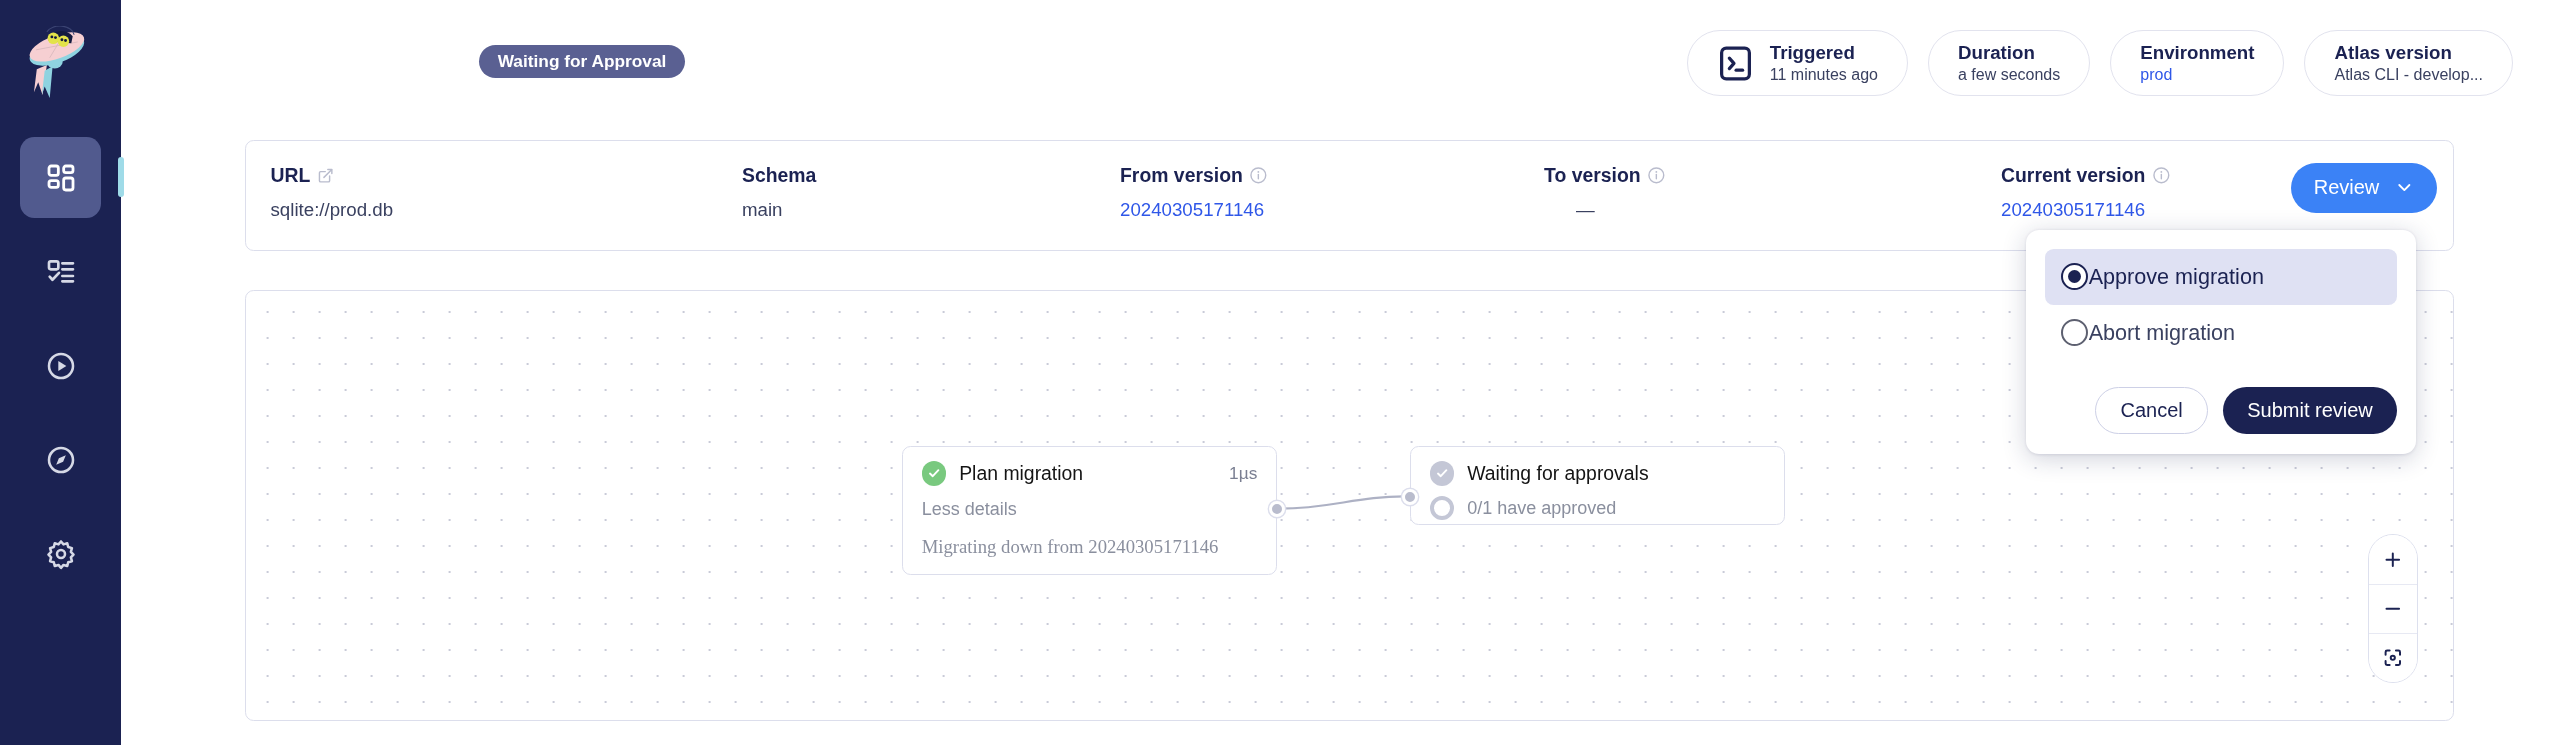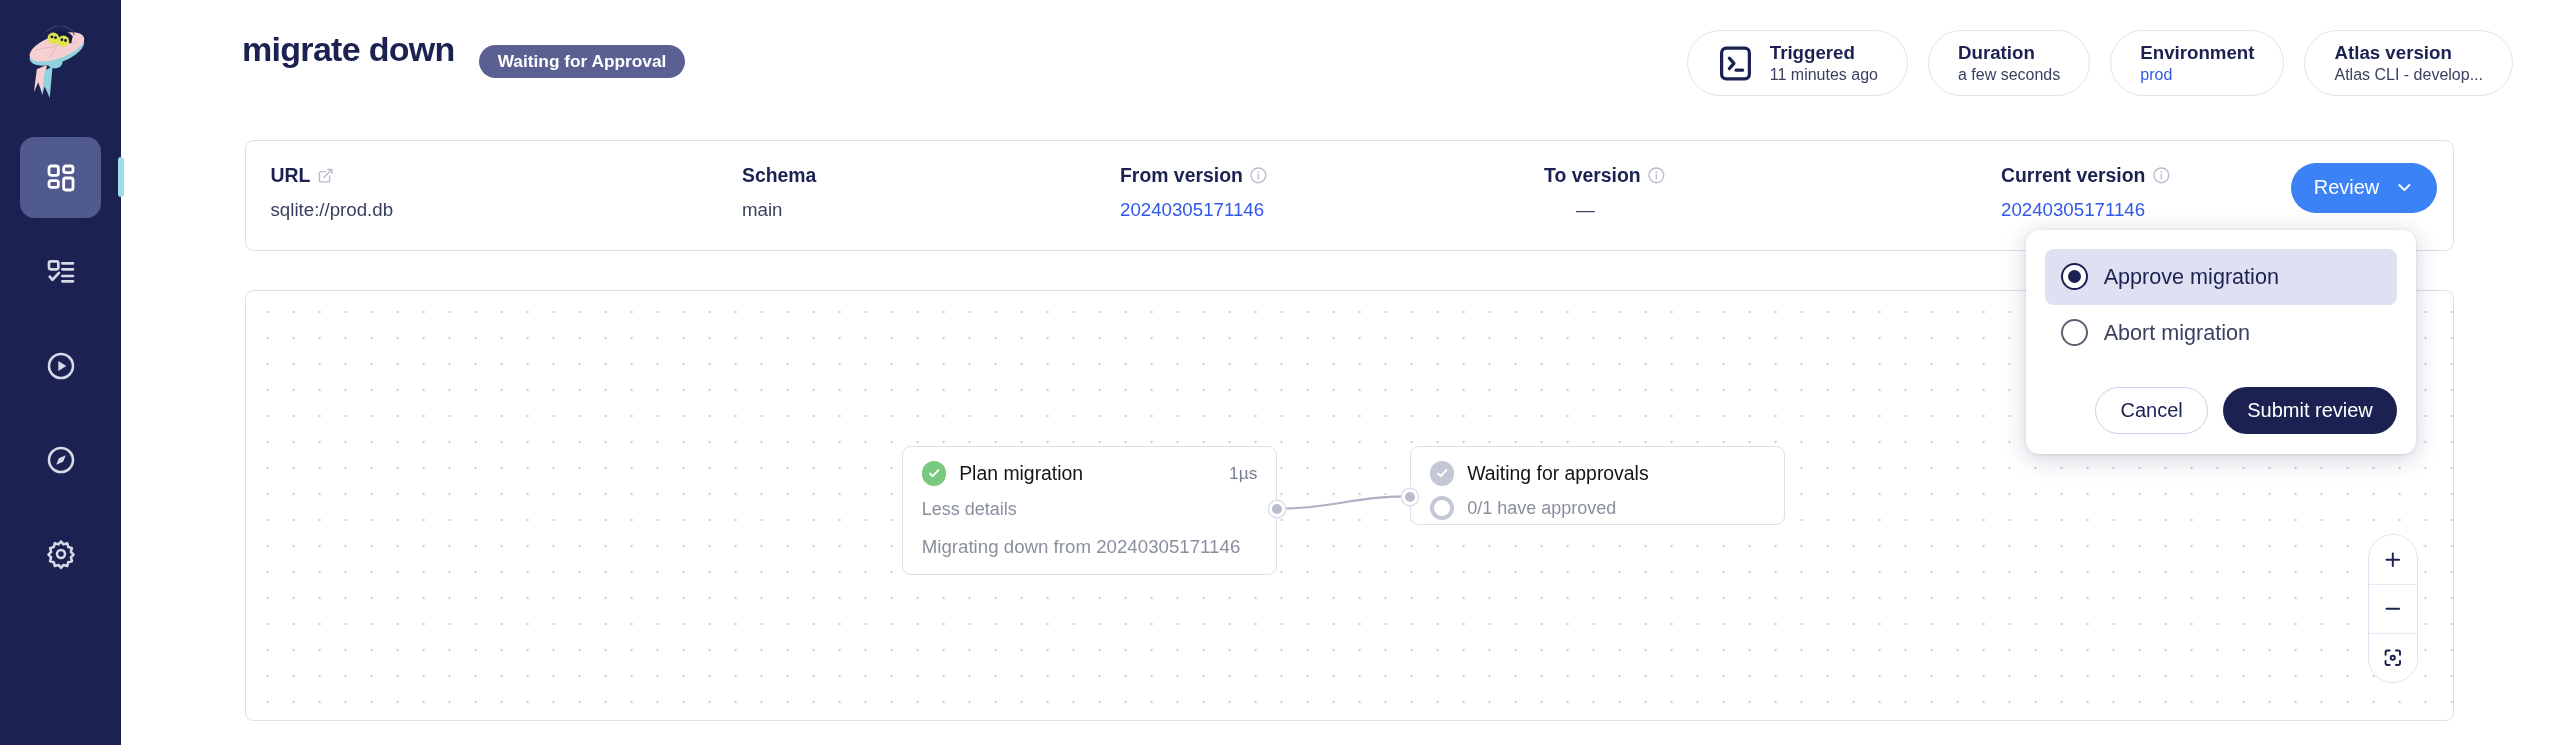--- a/index.html
+++ b/index.html
@@ -110,21 +110,21 @@
   .review-menu {
     position: absolute; left: 2026px; top: 230px;
     width: 390px;
     background: #ffffff;
     border-radius: 13px;
     box-shadow: 0 4.3px 24.5px rgba(27,34,82,.20), 0 0.7px 2.9px rgba(27,34,82,.10);
     padding: 18.7px 18.7px 20px 18.7px;
     z-index: 40;
   }
   .radio-row {
-    display: flex; align-items: center; gap: 16px;
+    display: flex; align-items: center; gap: 1px;
     height: 56px; padding: 0 16px;
     border-radius: 8.6px;
     font-size: 21.6px; color: #3a4160;
     cursor: pointer;
   }
   .radio-row.selected { background: #dfe1f3; color: #1b2252; }
   .radio {
     width: 27px; height: 27px; border-radius: 50%;
     border: 2.9px solid #5d6070; flex: 0 0 auto;
     display: flex; align-items: center; justify-content: center;
@@ -186,21 +186,21 @@
   .node-sub {
     padding: 0 18.7px; margin-top: 13px;
     font-size: 18px; color: #8a8f9e;
   }
   .node-sub-row {
     display: flex; align-items: center; gap: 13px;
     padding: 0 18.7px; margin-top: 10px;
   }
   .node-detail {
     padding: 0 18.7px; margin-top: 16px;
-    font-size: 18.7px; color: #8a8f9e; white-space: nowrap;
+    font-size: 18.7px; color: #8a8f9e; white-space: nowrap; font-family: Liberation Serif, serif;
   }
   .status-dot-green {
     width: 24.5px; height: 24.5px; border-radius: 50%;
     background: #79c97f; flex: 0 0 auto;
     display: flex; align-items: center; justify-content: center;
   }
   .status-dot-gray {
     width: 24.5px; height: 24.5px; border-radius: 50%;
     background: #c4c7d6; flex: 0 0 auto;
     display: flex; align-items: center; justify-content: center;
@@ -297,21 +297,20 @@
 
   <div class="nav-item">
     <svg width="32" height="32" viewBox="0 0 24 24" fill="none" stroke="#d6d9e6" stroke-width="1.9" stroke-linecap="round" stroke-linejoin="round">
       <circle cx="12" cy="12" r="3"></circle>
       <path d="M12 2.6 l1.9 2.2 2.8 -.8 .7 2.8 2.8 .8 -.8 2.8 2 2.1 -2 2.1 .8 2.8 -2.8 .8 -.7 2.8 -2.8 -.8 -1.9 2.2 -1.9 -2.2 -2.8 .8 -.7 -2.8 -2.8 -.8 .8 -2.8 -2 -2.1 2 -2.1 -.8 -2.8 2.8 -.8 .7 -2.8 2.8 .8 z"></path>
     </svg>
   </div>
 </div>
 
 <div class="header">
-  <div class="page-title">migrate down</div>
   <div class="status-badge">Waiting for Approval</div>
 
   <div class="pill-row">
 
     <div class="pill">
       <span class="pill-icon">
         <svg width="37" height="39" viewBox="0 0 24 25" fill="none" stroke="#1b2252" stroke-width="2.1" stroke-linecap="round" stroke-linejoin="round">
           <rect x="3" y="2.5" width="18" height="20" rx="3"></rect>
           <path d="M8 9 L11 12.4 L8 15.8"></path>
           <path d="M12.4 16.8 H16.6"></path>

